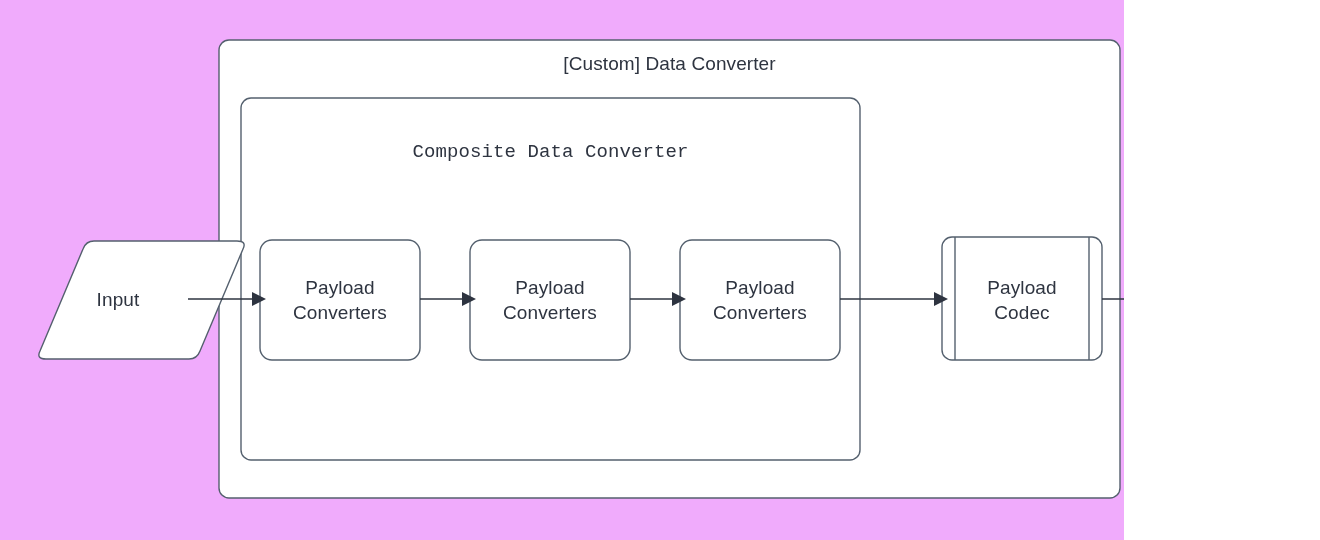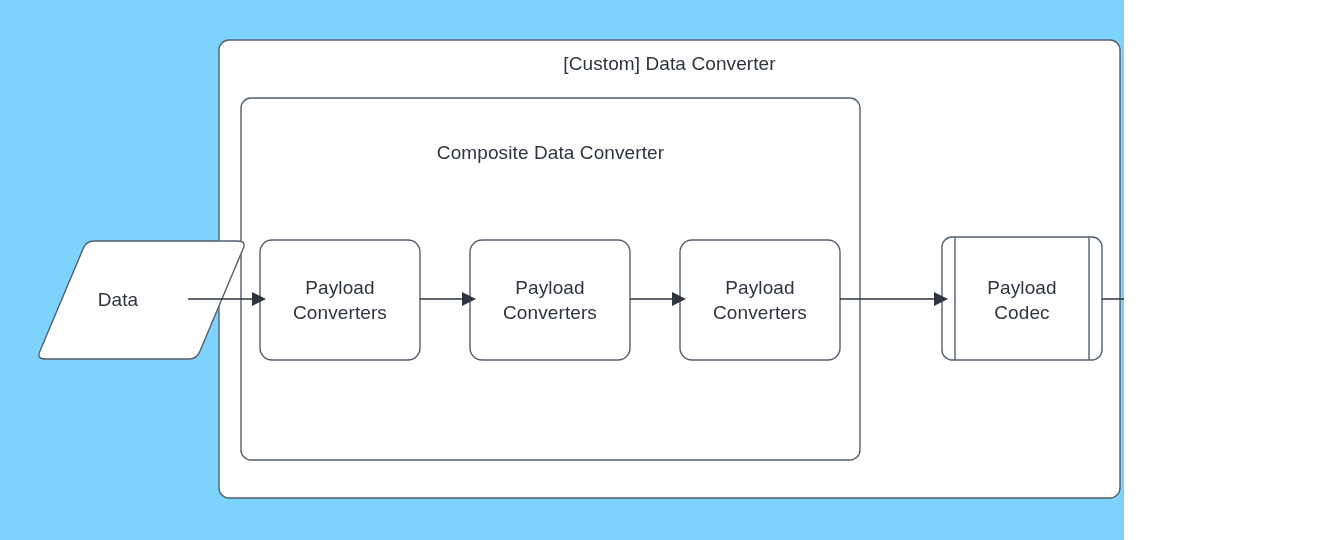--- a/index.html
+++ b/index.html
@@ -7,21 +7,21 @@
     padding: 0;
     background: #ffffff;
   }
   body {
     font-family: "Liberation Sans", "DejaVu Sans", sans-serif;
   }
   #canvas {
     position: relative;
     width: 1124px;
     height: 540px;
-    background: #7dd3fc;
+    background: #f0abfc;
     overflow: hidden;
   }
   #diagram-svg {
     position: absolute;
     left: 0;
     top: 0;
     width: 1320px;
     height: 540px;
   }
   .shape-stroke {
@@ -117,23 +117,23 @@
     </g>
 
     <g>
       <line class="conn-line" x1="1102" y1="299" x2="1151" y2="299"></line>
       <path class="conn-head" d="M 1151 292 L 1165 299 L 1151 306 Z"></path>
     </g>
   </svg>
 
   <div class="lbl lbl-container" style="left:219px; top:51px; width:901px;">[Custom] Data Converter</div>
 
-  <div class="lbl lbl-container" style="left:241px; top:140px; width:619px;">Composite Data Converter</div>
+  <div class="lbl lbl-container" style="left:241px; top:140px; width:619px;font-family:Liberation Mono, monospace;">Composite Data Converter</div>
 
-  <div class="lbl" style="left:40px; top:287px; width:156px;">Data</div>
+  <div class="lbl" style="left:40px; top:287px; width:156px;">Input</div>
 
   <div class="lbl" style="left:260px; top:275px; width:160px;">Payload
 Converters</div>
 
   <div class="lbl" style="left:470px; top:275px; width:160px;">Payload
 Converters</div>
 
   <div class="lbl" style="left:680px; top:275px; width:160px;">Payload
 Converters</div>
 

